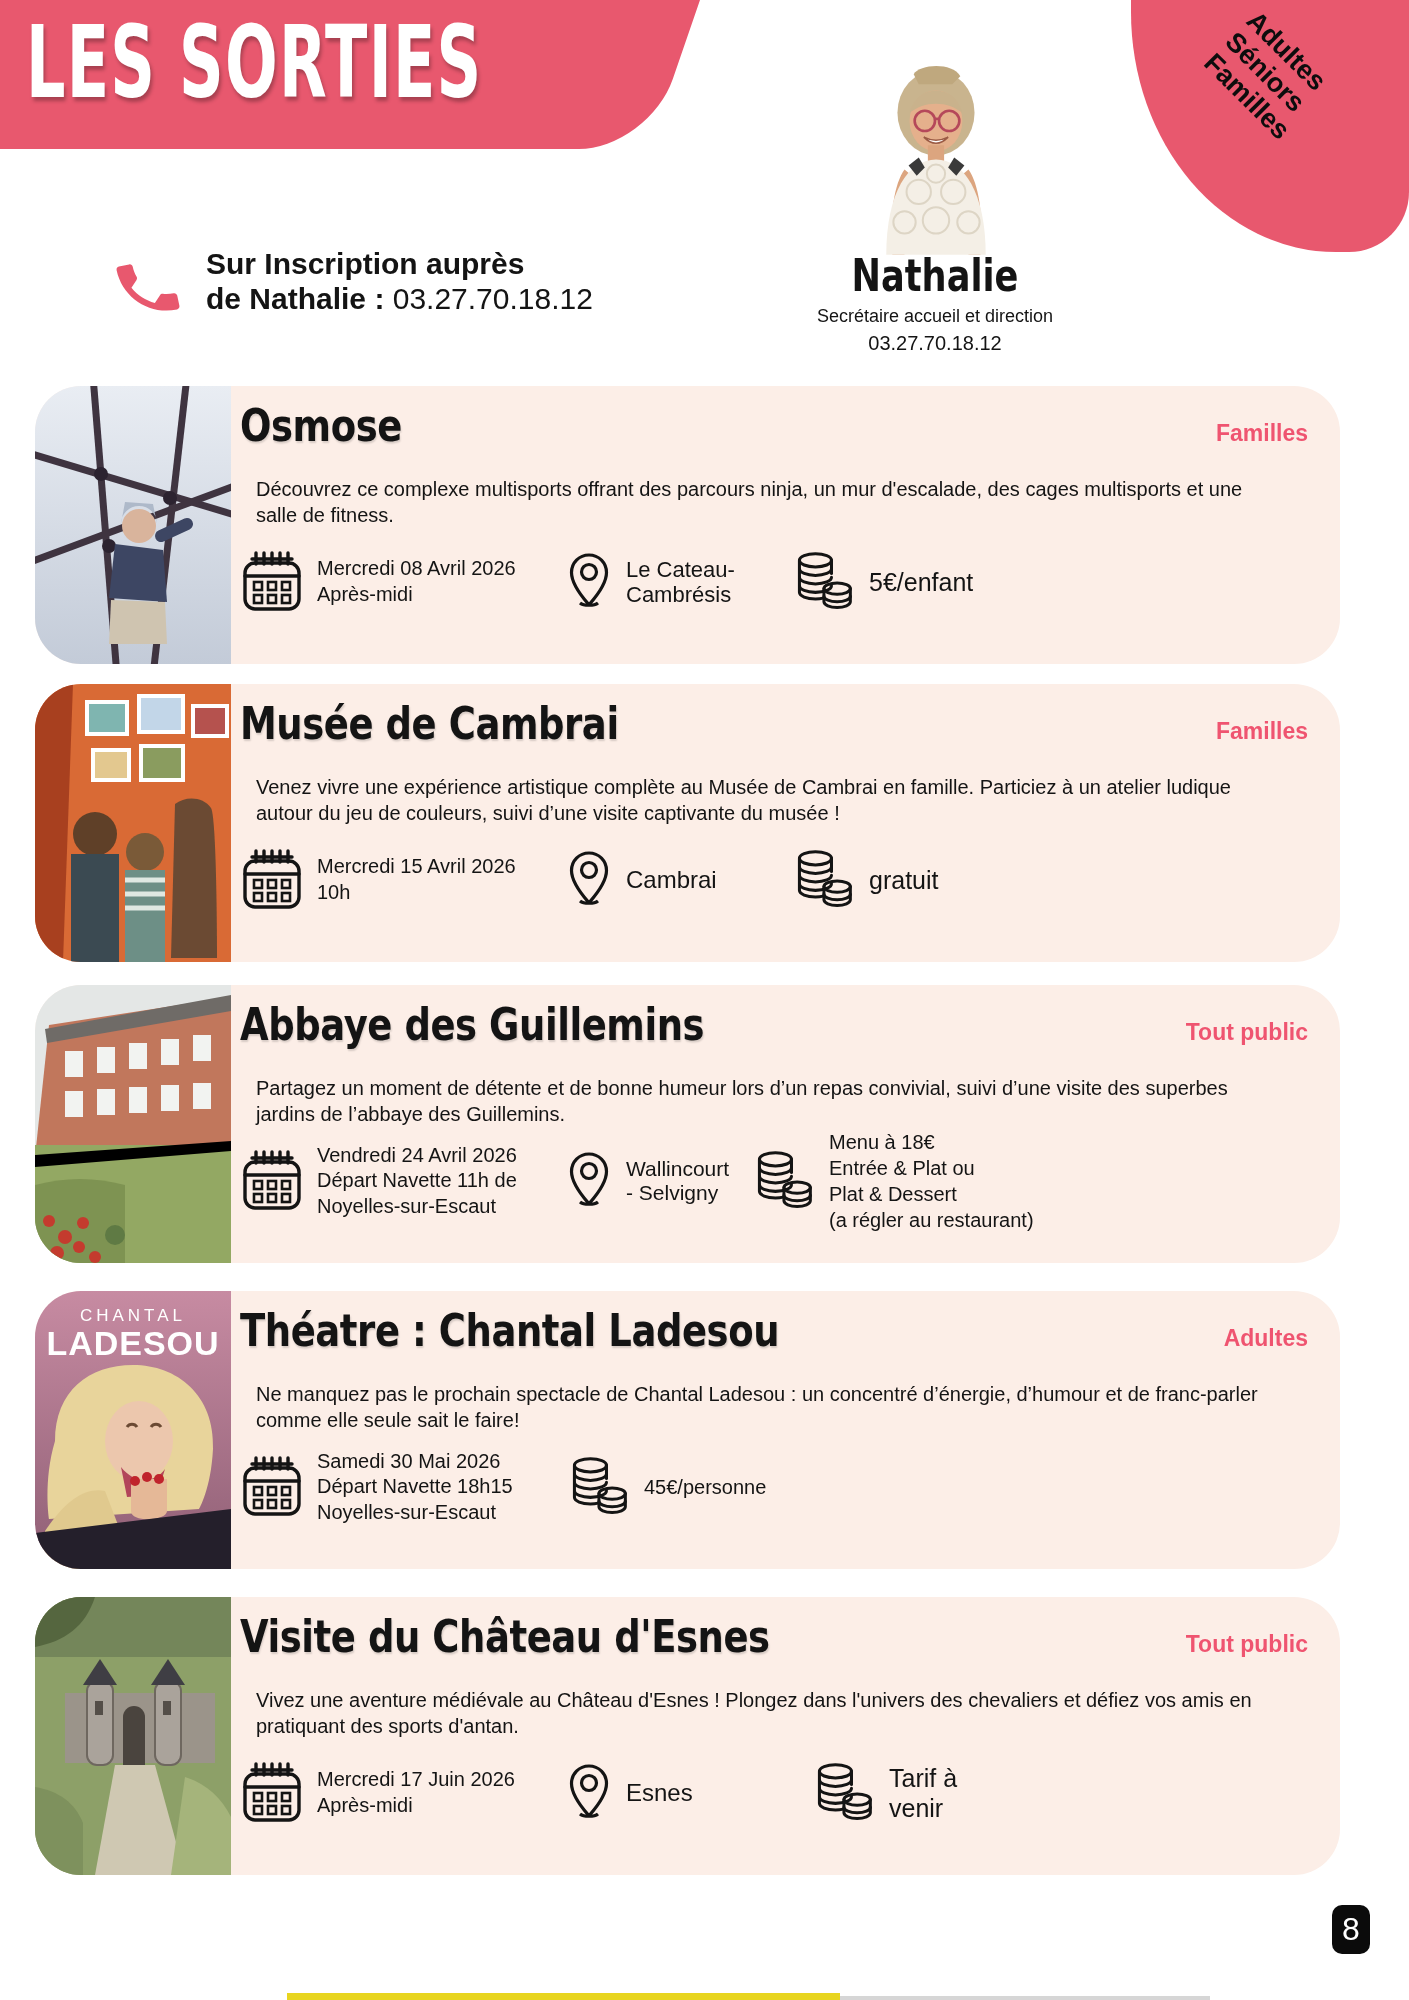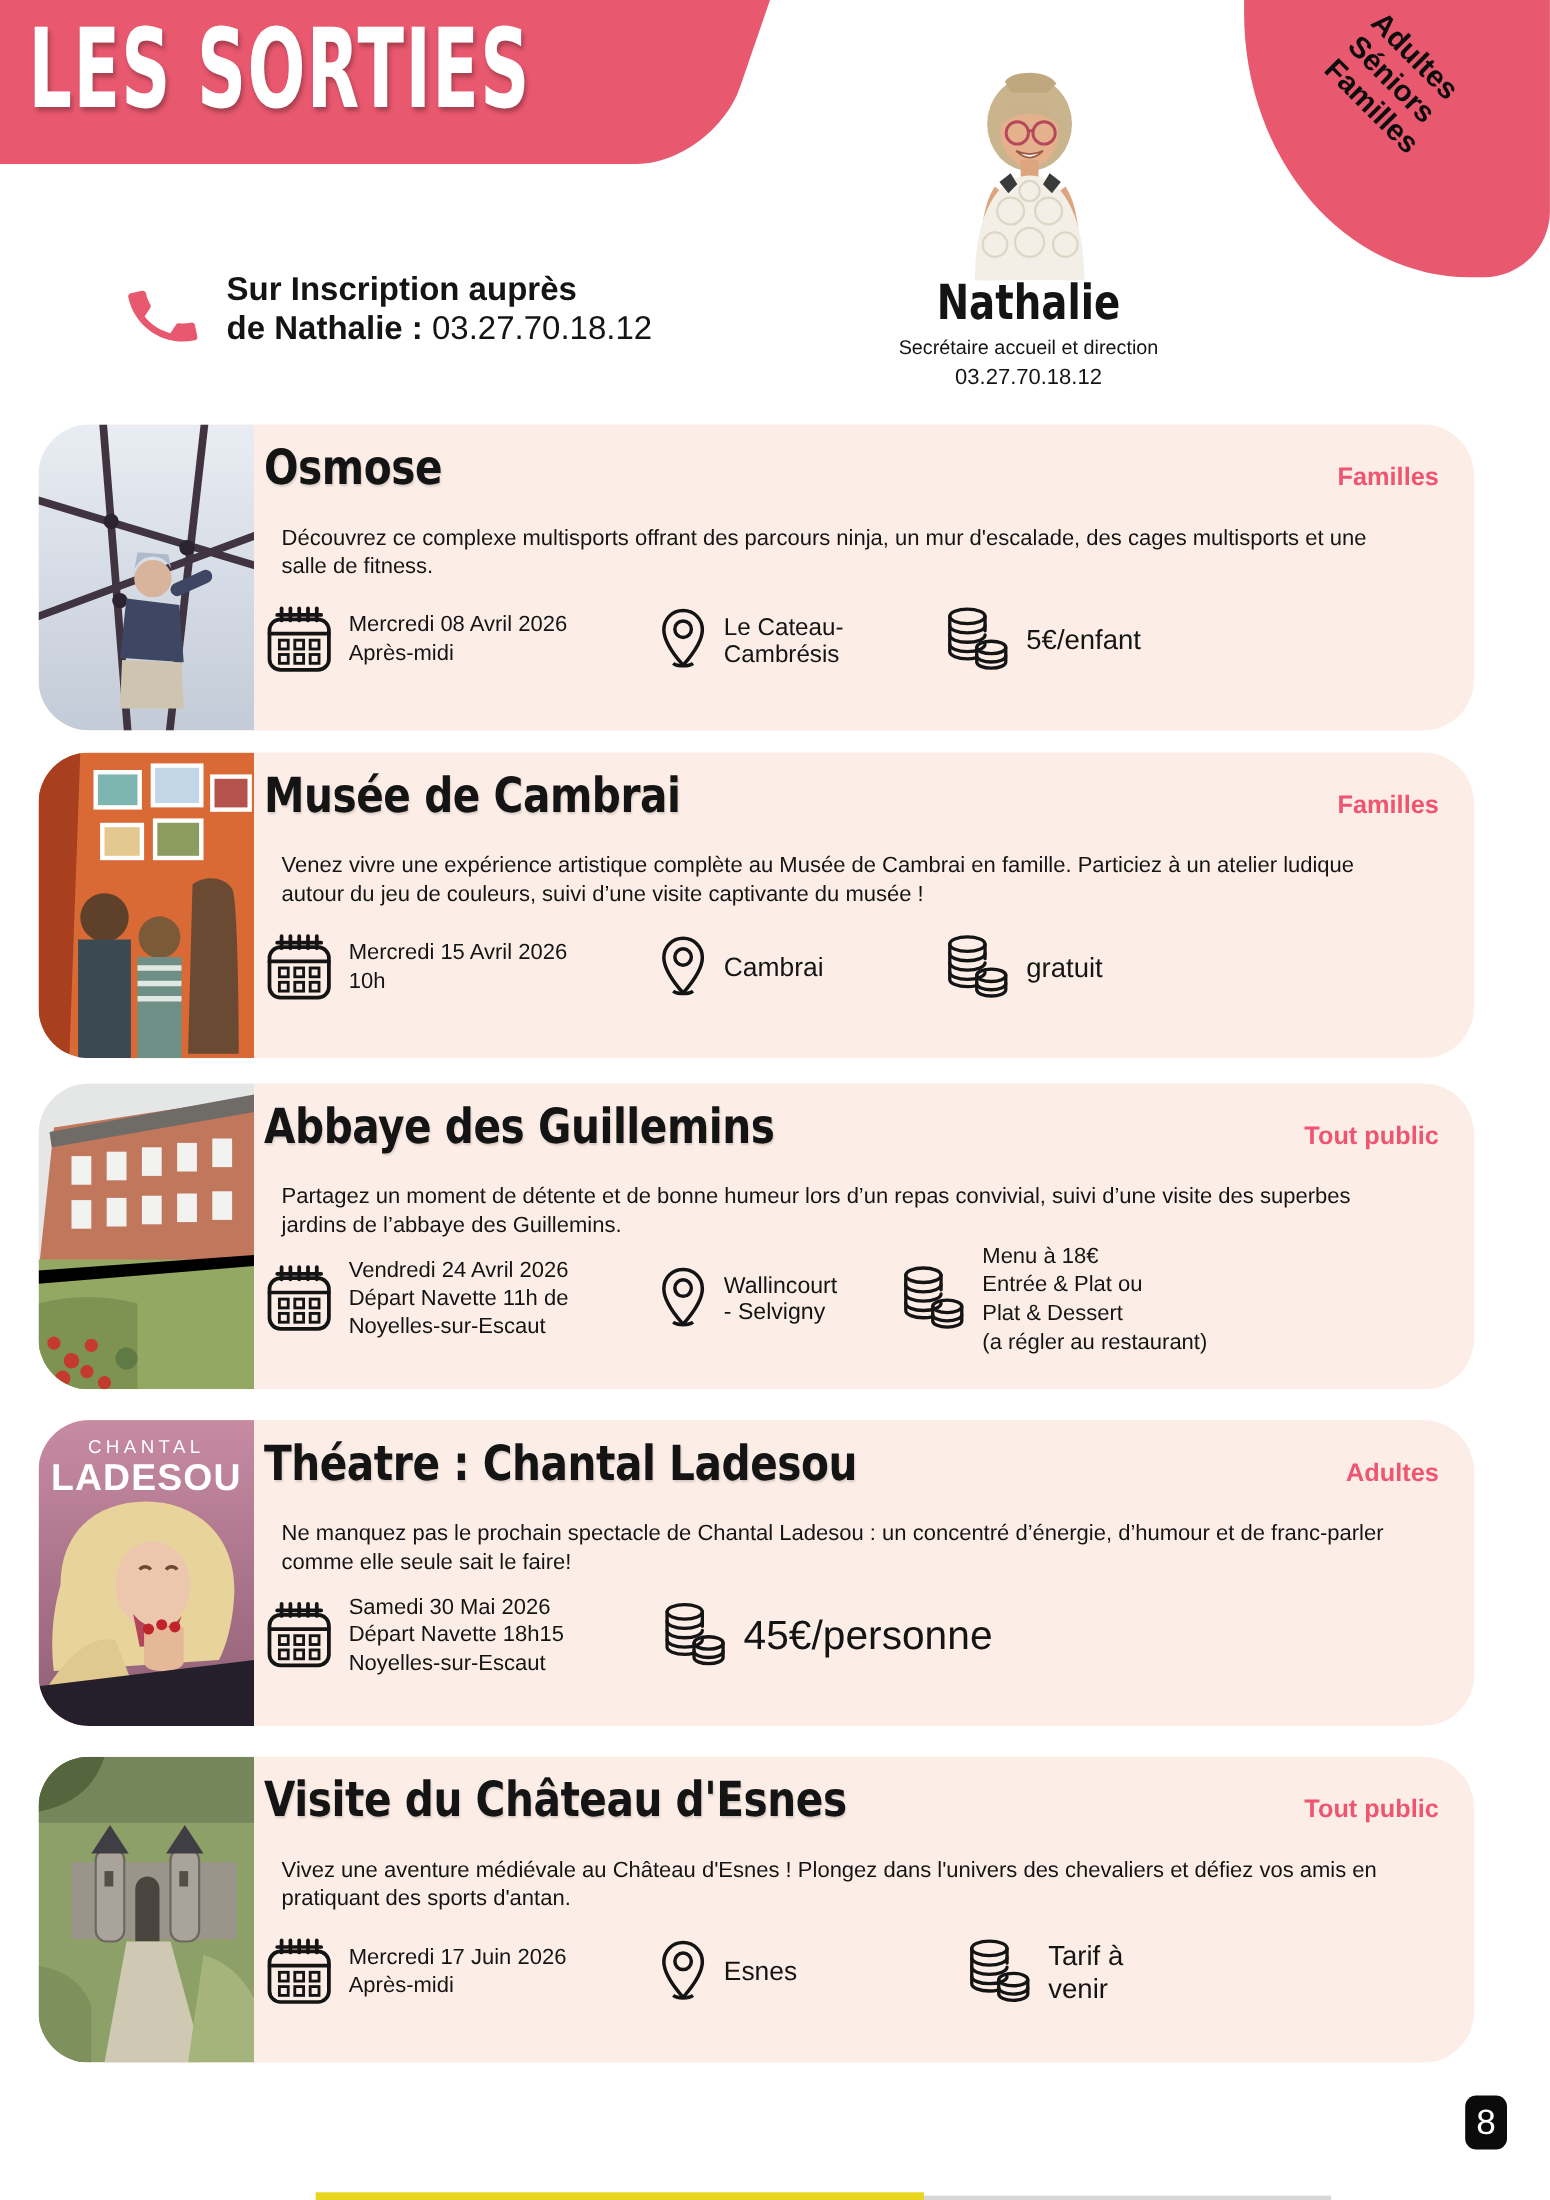--- a/index.html
+++ b/index.html
@@ -33,36 +33,36 @@
   .card{position:absolute;left:35px;width:1305px;height:278px;background:#fceee7;border-radius:46px;}
   .card-img{position:absolute;left:0;top:0;width:196px;height:278px;border-radius:46px 0 0 46px;
           overflow:hidden;}
   .card-img svg{display:block;width:100%;height:100%;}
   .card-body{position:absolute;left:205px;top:0;right:28px;height:100%;}
   .card-title{position:absolute;left:0;top:14px;margin:0;font-family:"DejaVu Sans",sans-serif;
           font-weight:800;font-size:44px;letter-spacing:-.5px;white-space:nowrap;
           transform:scaleX(.84);transform-origin:0 50%;text-shadow:1px 2px 2px rgba(0,0,0,.15);}
   .badge{position:absolute;right:4px;top:34px;color:#ef5470;font-weight:700;font-size:23px;}
   .desc{position:absolute;left:0;top:74px;width:1020px;margin:16px;font-size:20px;line-height:1.32;}
-  .details{position:absolute;left:0;right:0;top:130px;height:132px;display:flex;align-items:center;gap:32px;}
+  .details{position:absolute;left:0;right:0;top:130px;height:132px;display:flex;align-items:center;}
   .detail{display:flex;align-items:center;}
   .col-date{width:325px;}
   .col-loc{width:225px;}
   .ic{flex:0 0 auto;}
   .ic svg{display:block;}
   .detail-text{margin-left:13px;font-size:20px;line-height:1.28;}
   .loc-text{font-size:22px;line-height:1.15;}
   .price-text{font-size:25px;line-height:1.2;}
 
   .c2 .loc-text,.c4 .loc-text,.c5 .loc-text{font-size:24px;}
   .c3 .col-loc{width:185px;}
   .c3 .loc-text{font-size:21px;}
   .c3 .price-text{font-size:20px;line-height:1.3;}
   .c4 .col-loc{width:200px;}
-  .c4 .price-text{font-size:37px;}
+  .c4 .price-text{font-size:20px;}
   .c5 .col-loc{width:245px;}
 
   
   .page-num{position:absolute;left:1332px;top:1905px;width:38px;height:49px;background:#0b0b0b;
           border-radius:10px;color:#fff;font-size:32px;display:flex;align-items:center;
           justify-content:center;}
   .strip-yellow{position:absolute;left:287px;bottom:0;width:553px;height:7px;background:#e8d51f;}
   .strip-grey{position:absolute;left:840px;bottom:0;width:370px;height:4px;background:#d6d6d6;}
 </style>
 </head>

